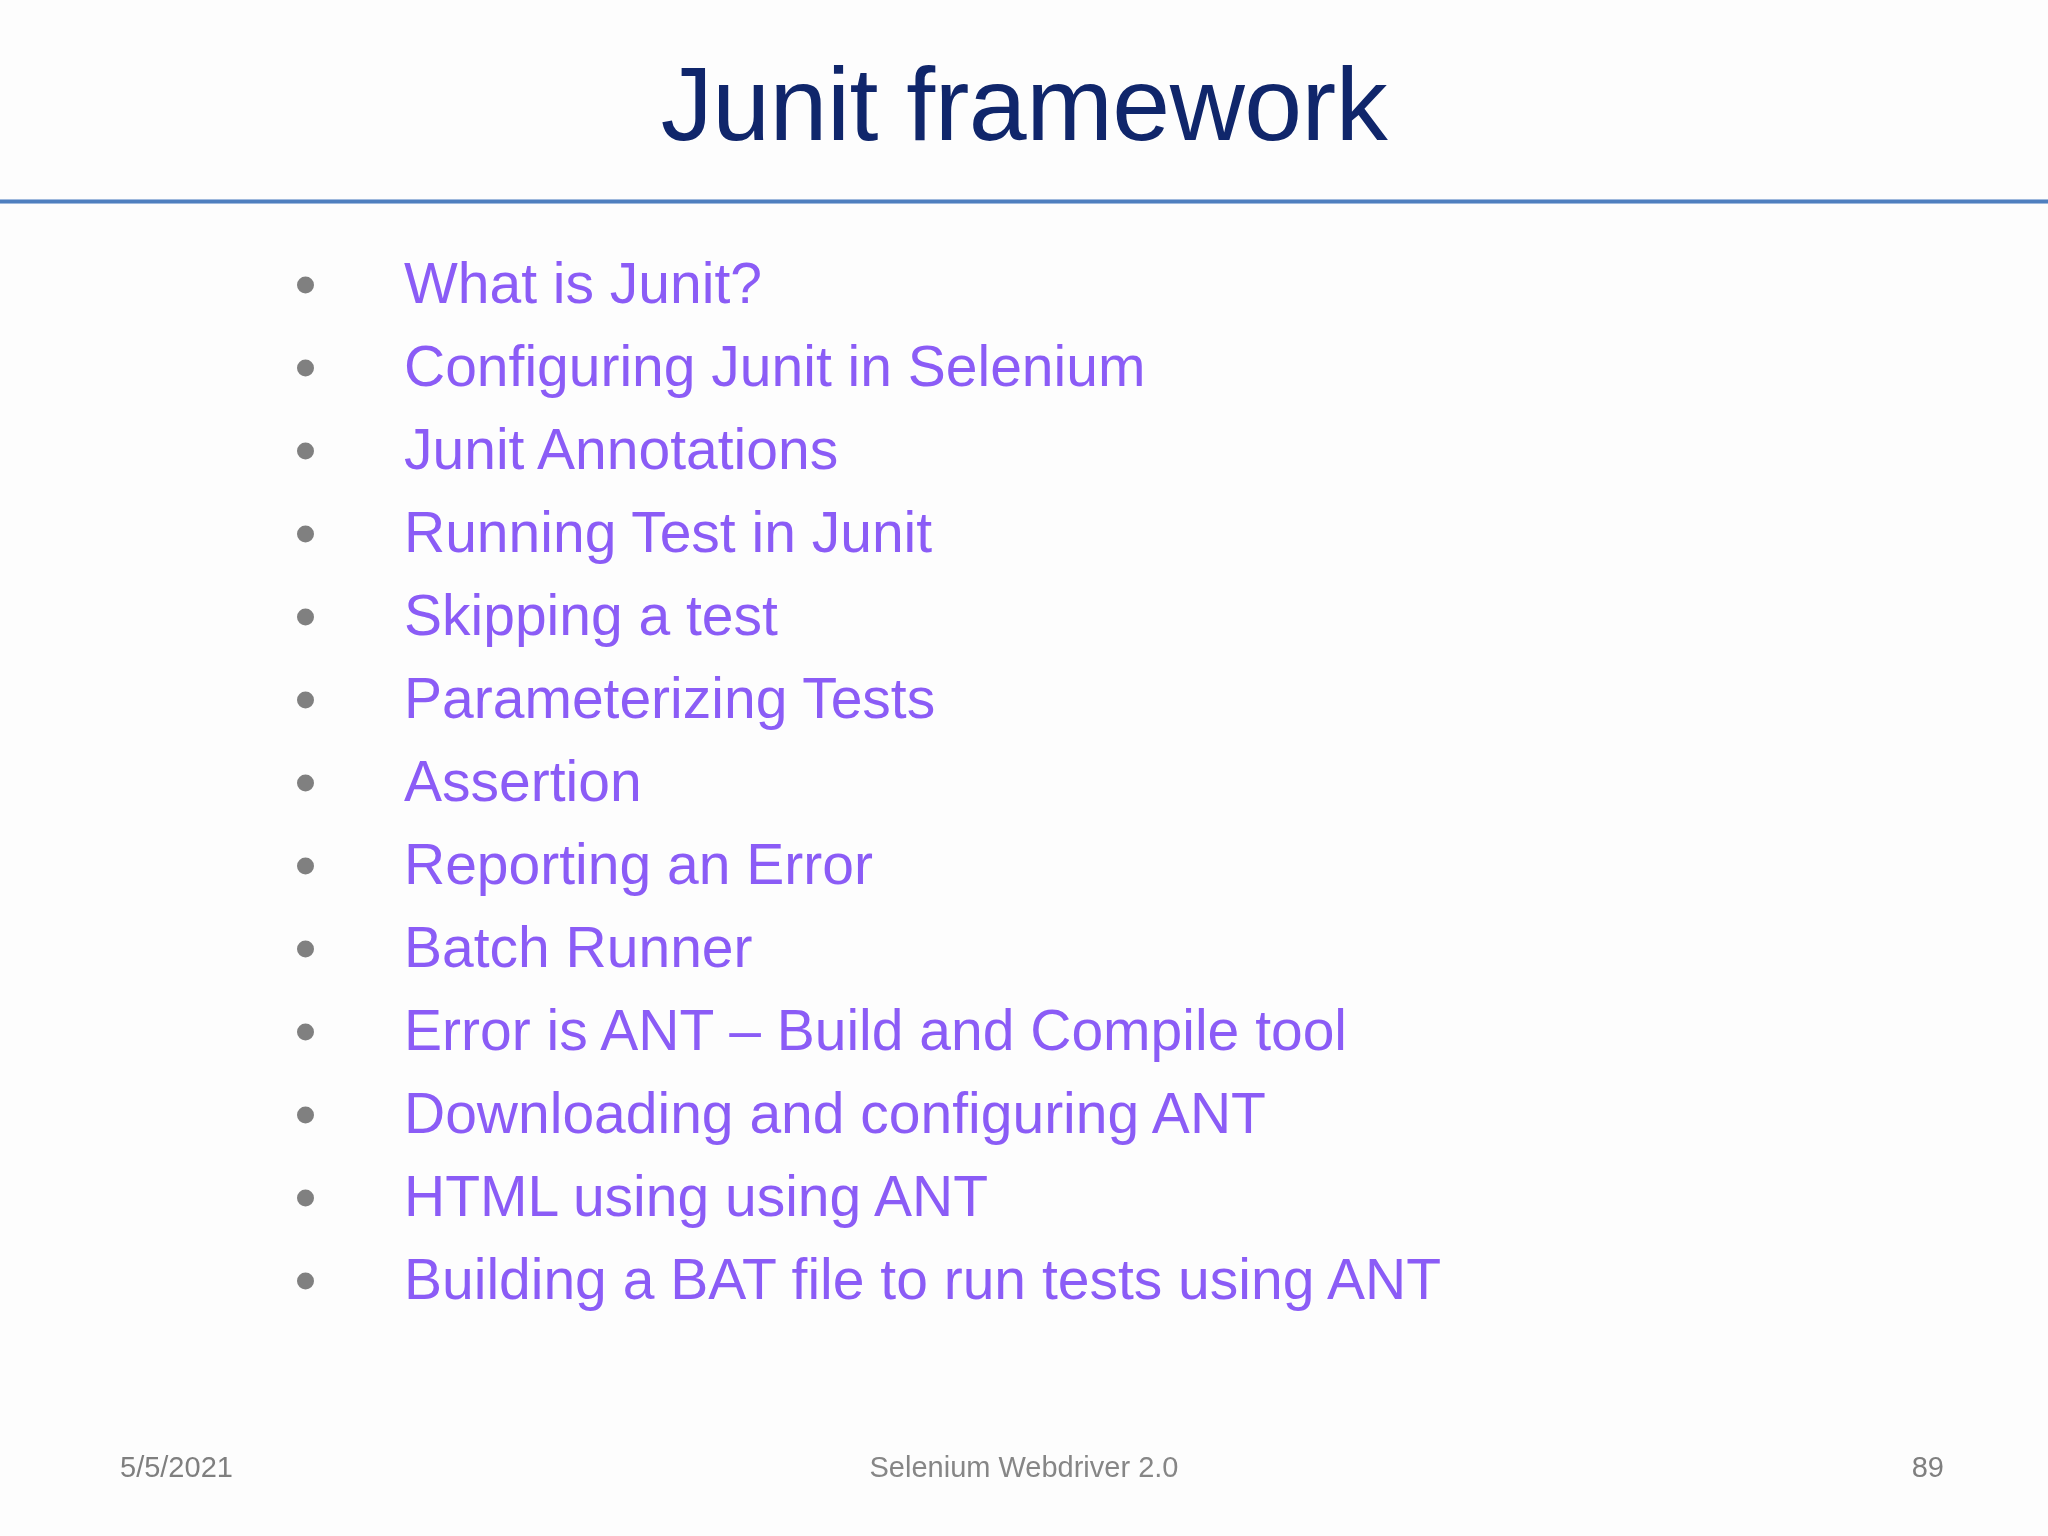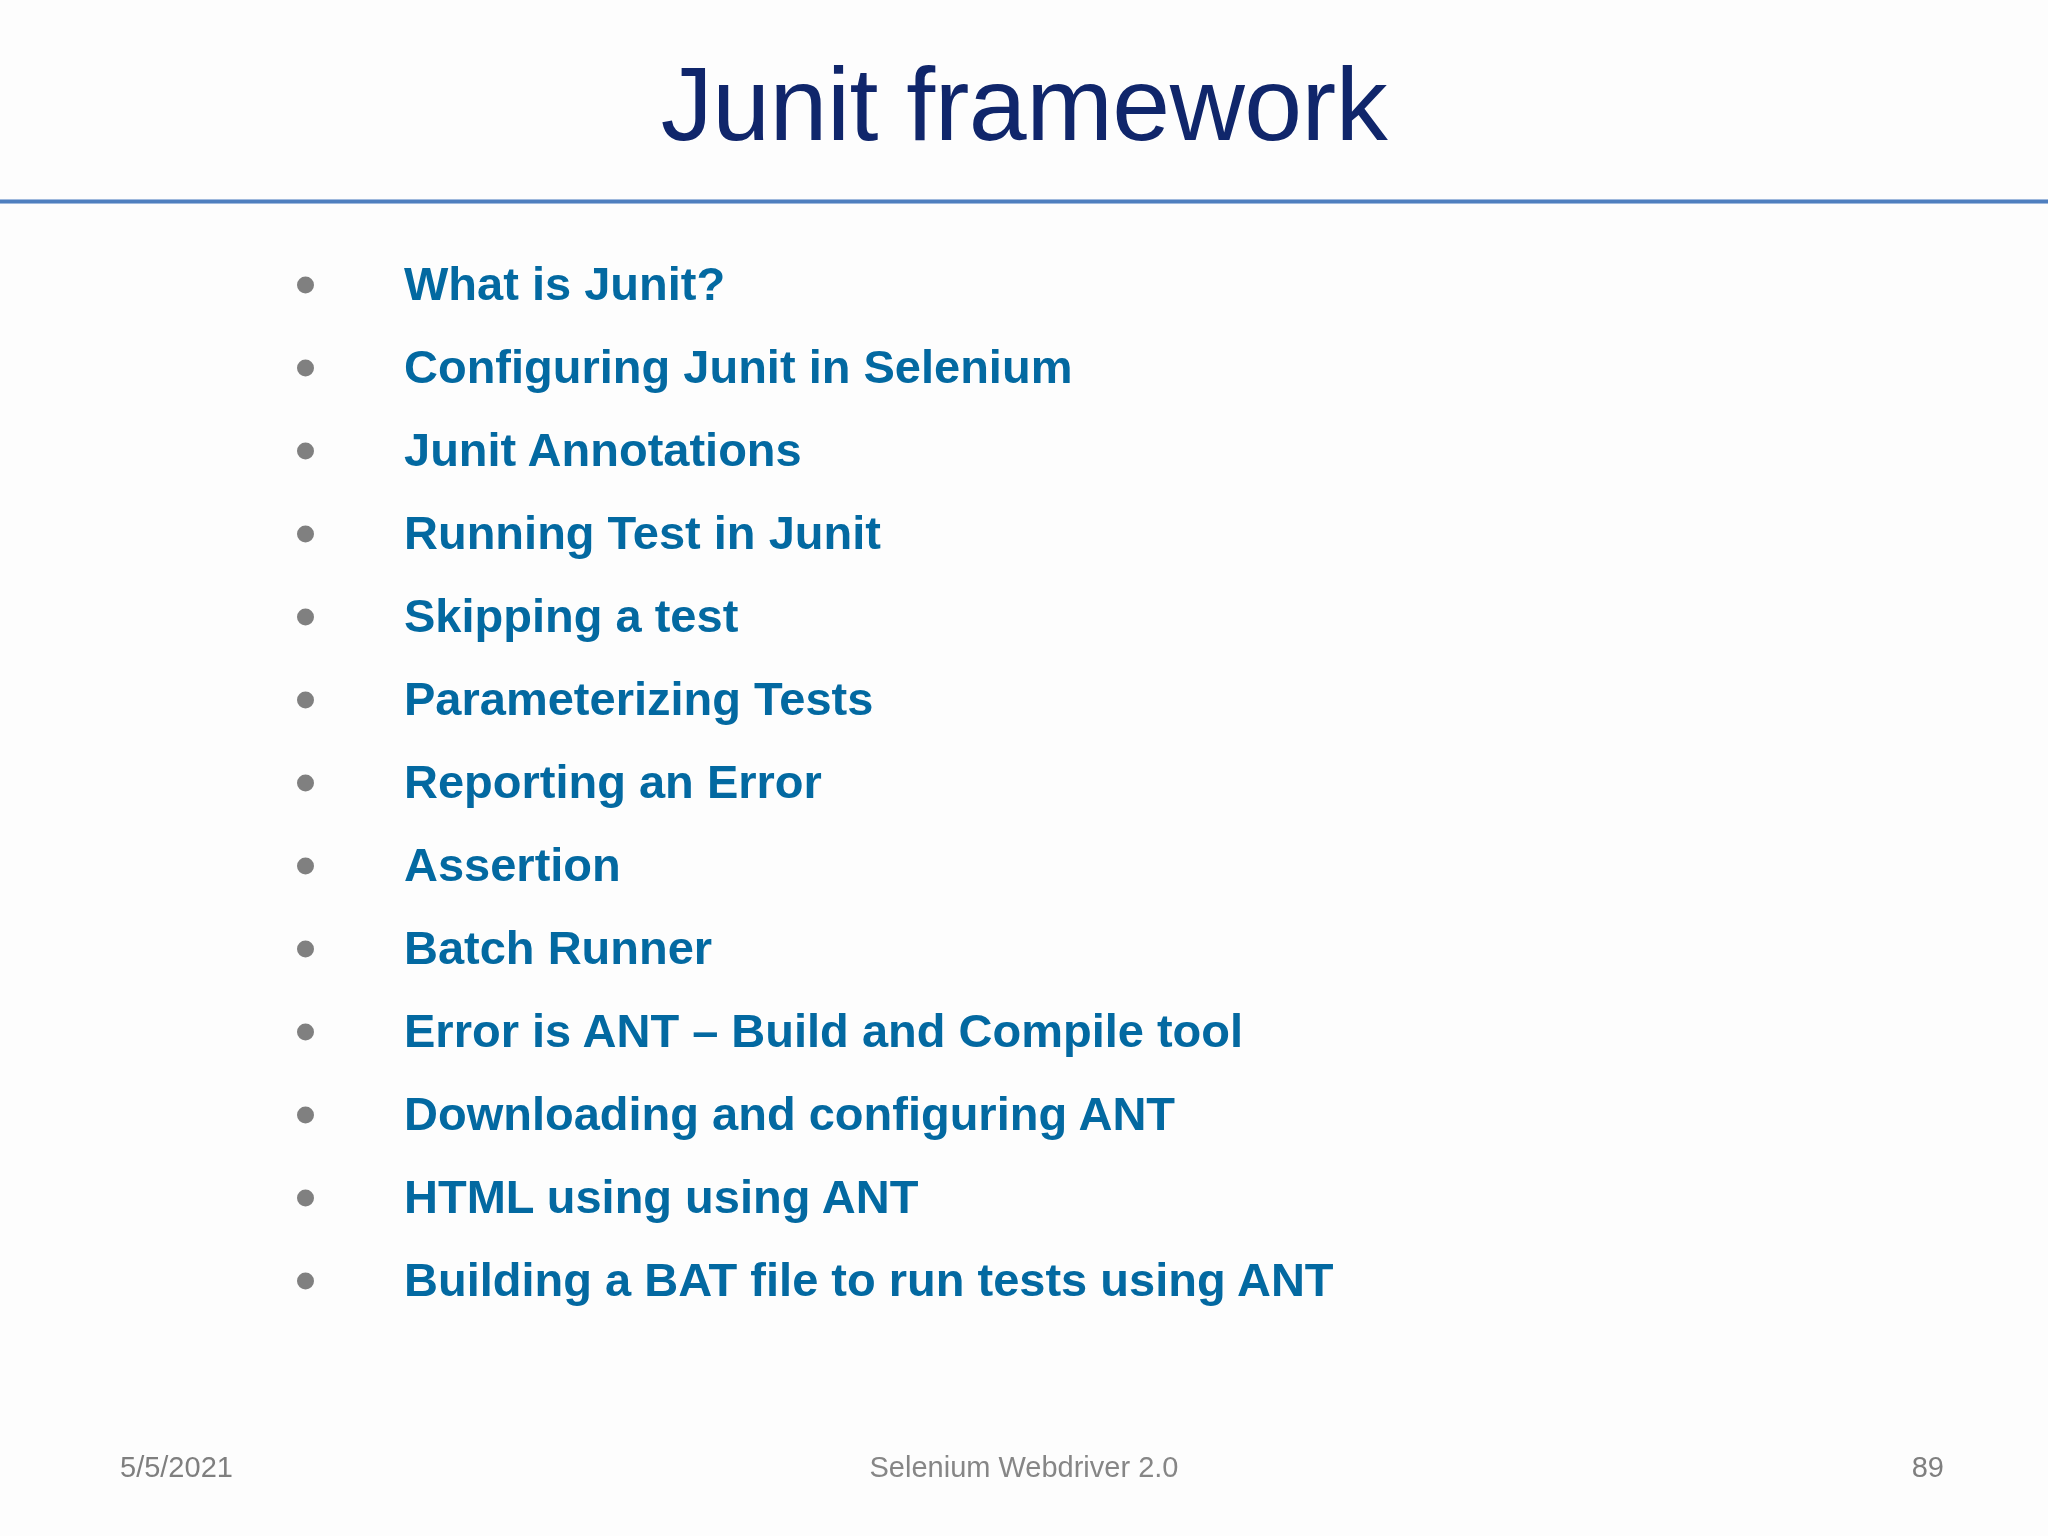--- a/index.html
+++ b/index.html
@@ -78,24 +78,24 @@
     width: 17px;
     height: 17px;
     border-radius: 50%;
     background: #808080;
   }
   .bullet-text {
     position: absolute;
     left: 404px;
     top: 50%;
     transform: translateY(-52%);
-    font-size: 47px;
+    font-size: 57px;
     line-height: 1.12;
-    font-weight: 700;
-    color: #0369a1;
+    font-weight: 400;
+    color: #8b5cf6;
     white-space: nowrap;
   }
 
   
   .footer {
     position: absolute;
     left: 0;
     top: 1437px;
     width: 2048px;
     height: 60px;
@@ -166,26 +166,26 @@
       <span class="bullet-text">Skipping a test</span>
     </div>
 
     <div class="bullet-row">
       <span class="bullet-marker"></span>
       <span class="bullet-text">Parameterizing Tests</span>
     </div>
 
     <div class="bullet-row">
       <span class="bullet-marker"></span>
+      <span class="bullet-text">Assertion</span>
+    </div>
+
+    <div class="bullet-row">
+      <span class="bullet-marker"></span>
       <span class="bullet-text">Reporting an Error</span>
-    </div>
-
-    <div class="bullet-row">
-      <span class="bullet-marker"></span>
-      <span class="bullet-text">Assertion</span>
     </div>
 
     <div class="bullet-row">
       <span class="bullet-marker"></span>
       <span class="bullet-text">Batch Runner</span>
     </div>
 
     <div class="bullet-row">
       <span class="bullet-marker"></span>
       <span class="bullet-text">Error is ANT – Build and Compile tool</span>

